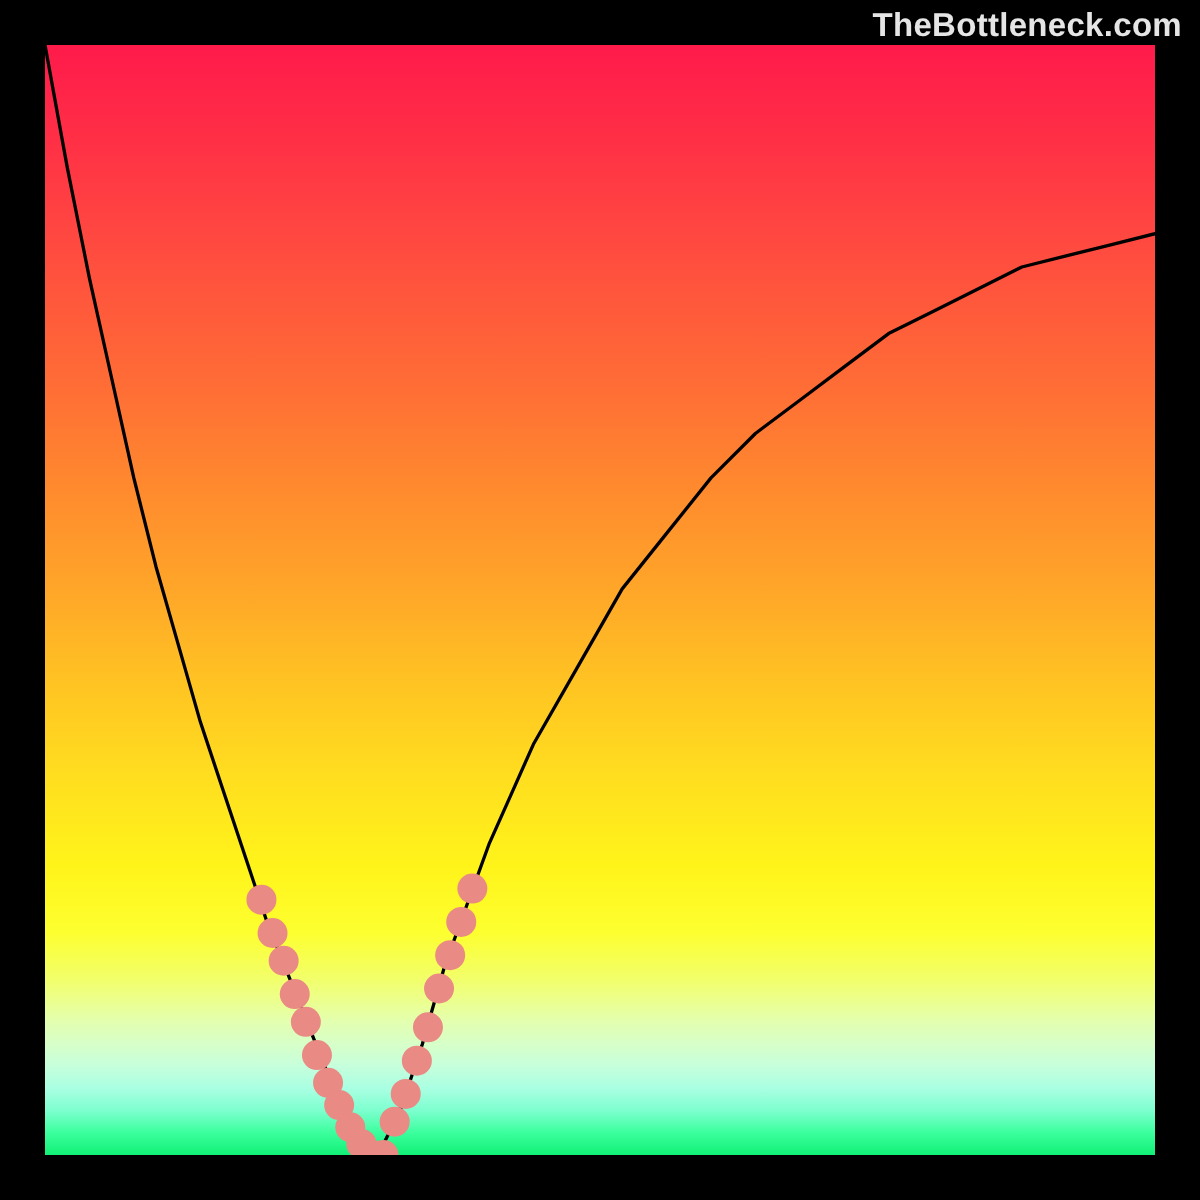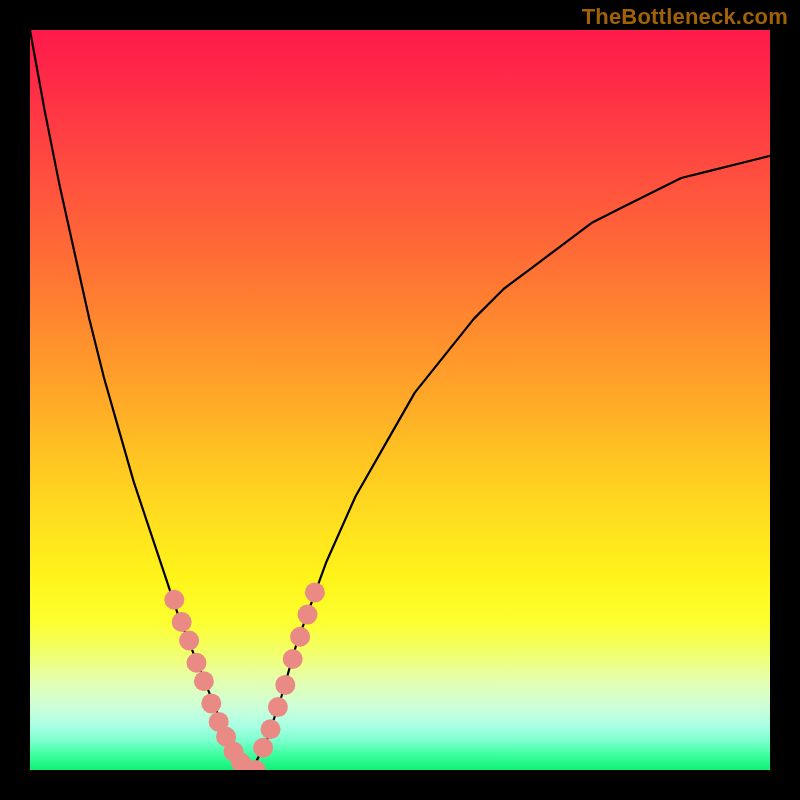--- a/index.html
+++ b/index.html
@@ -64,21 +64,21 @@
   .marker {
     fill: #ea8a84;
     stroke: none;
   }
   .watermark {
     position: absolute;
     top: 4px;
     right: 12px;
     font-size: 22px;
     font-weight: 600;
-    color: #a16207;
+    color: #e5e5e5;
     letter-spacing: 0.2px;
   }
 </style>
 </head>
 <body>
 
 <div class="frame">
   <div class="plot-area">
     <svg class="plot-svg" viewBox="0 0 740 740" preserveAspectRatio="none">
       <path id="curvePath" class="curve-path" d="M0.00 0.00 L14.80 81.40 L29.60 155.40 L44.40 222.00 L59.20 288.60 L74.00 347.80 L88.80 399.60 L103.60 451.40 L118.40 495.80 L133.20 540.20 L148.00 584.60 L162.80 621.60 L177.60 658.60 L192.40 695.60 L199.80 710.40 L207.20 725.20 L214.60 732.60 L222.00 740.00 L236.80 710.40 L251.60 666.00 L266.40 614.20 L296.00 532.80 L325.60 466.20 L355.20 414.40 L384.80 362.60 L414.40 325.60 L444.00 288.60 L473.60 259.00 L503.20 236.80 L532.80 214.60 L562.40 192.40 L592.00 177.60 L621.60 162.80 L651.20 148.00 L680.80 140.60 L710.40 133.20 L740.00 125.80"></path>

